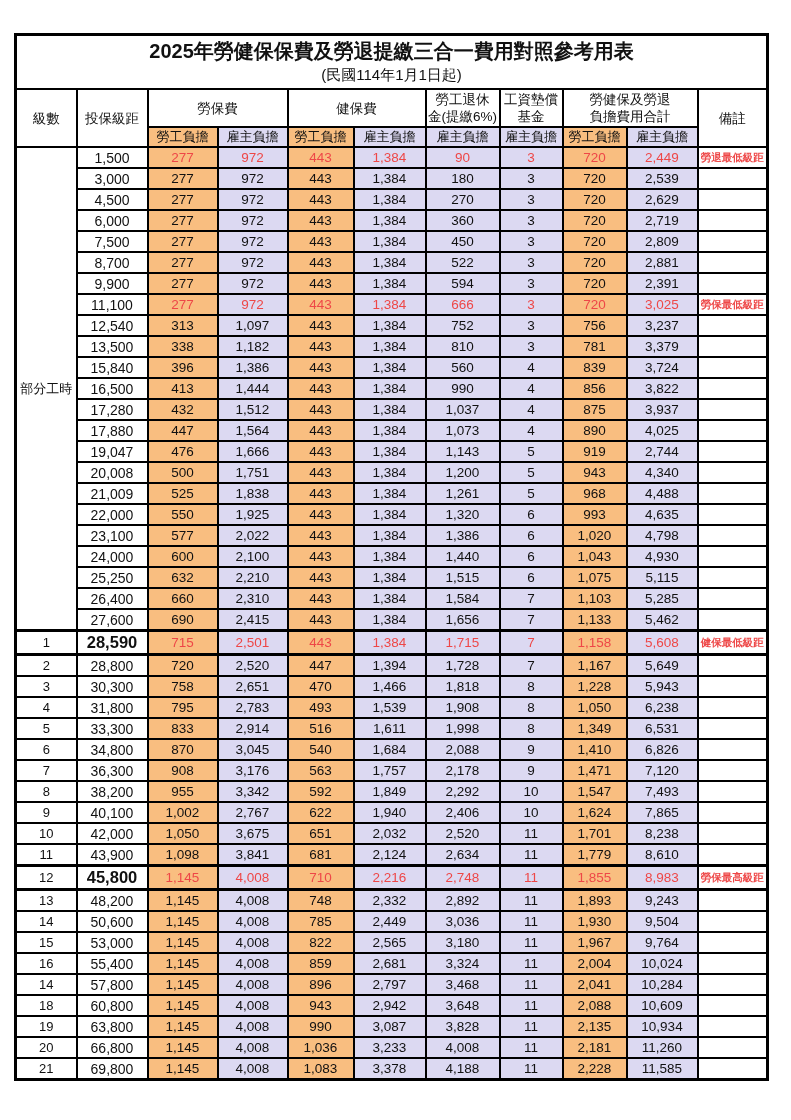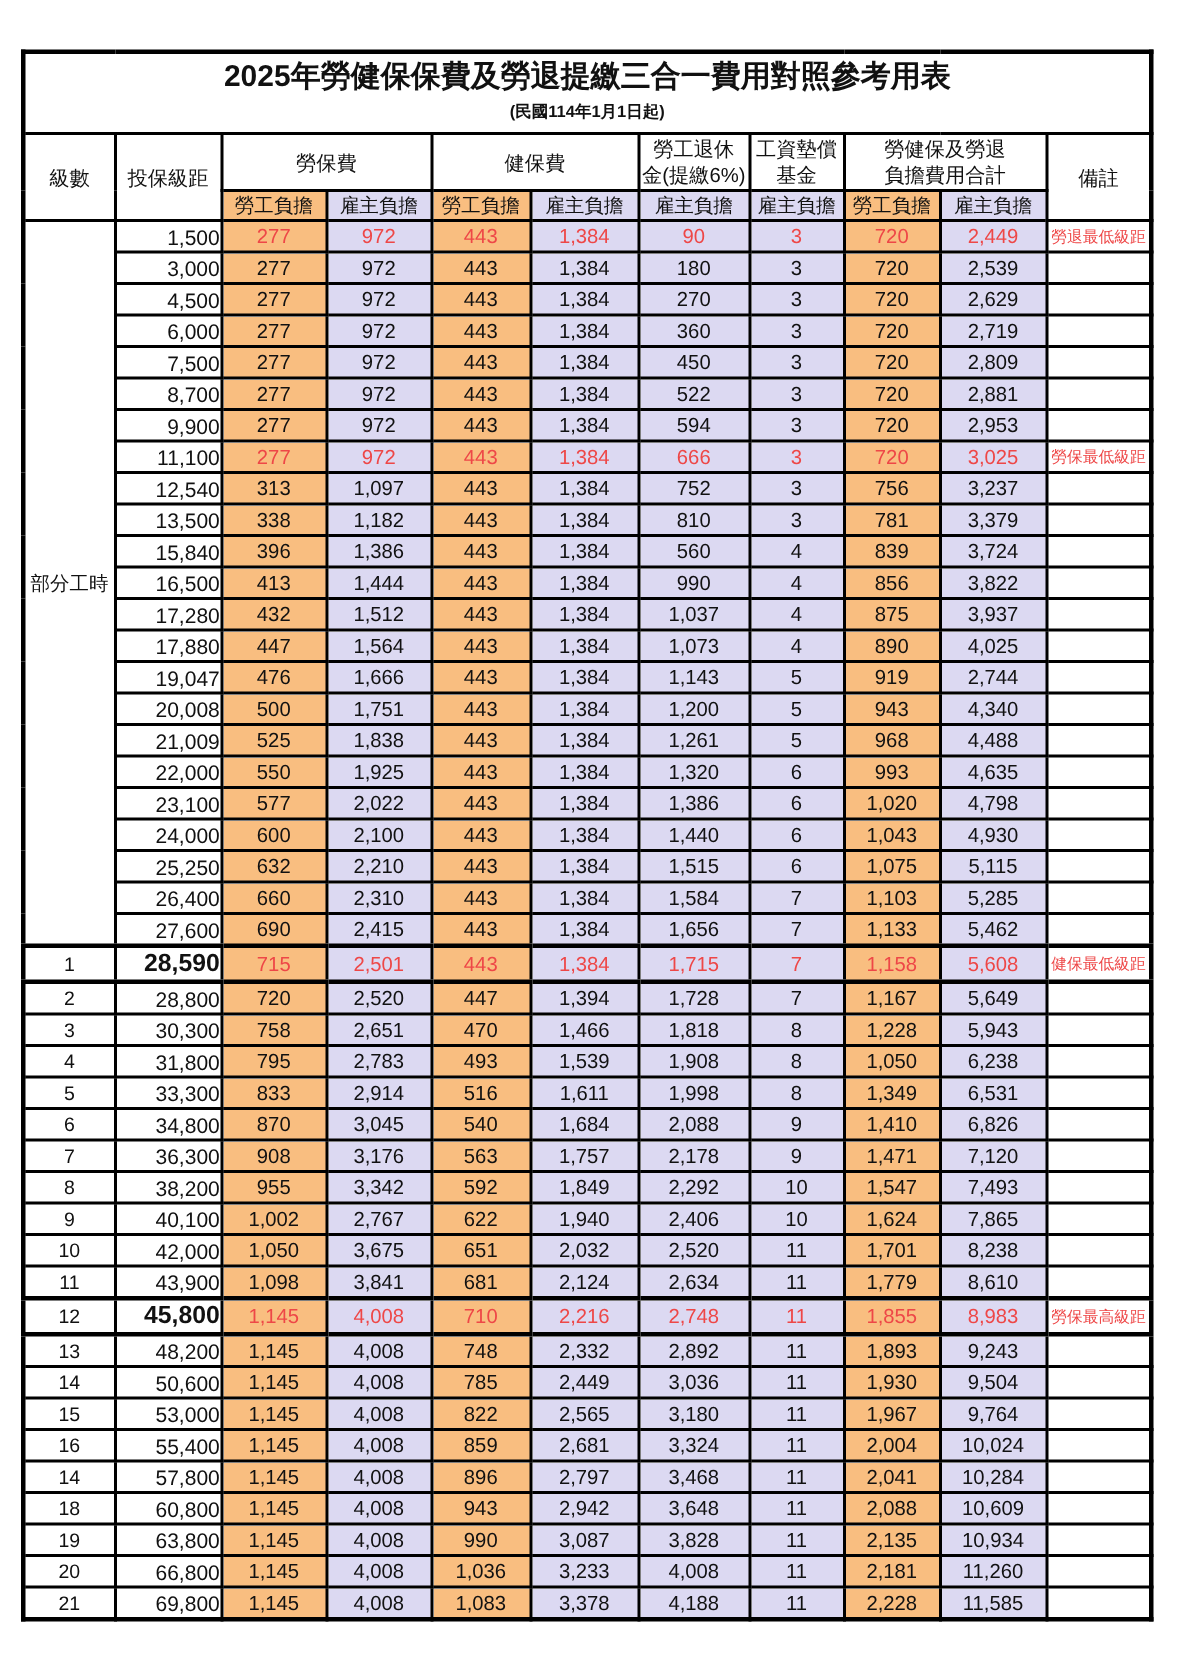--- a/index.html
+++ b/index.html
@@ -13,34 +13,34 @@
     border-collapse:collapse;table-layout:fixed;width:705px;
     border:3px solid #000;
   }
   th,td{
     border:2px solid #000;padding:0;text-align:center;vertical-align:middle;
     overflow:hidden;white-space:nowrap;
   }
   
   .title-cell{height:52px;background:#fff;}
   .title-line{font-size:20px;font-weight:bold;line-height:26px;}
-  .subtitle-line{font-size:11px;font-weight:bold;line-height:22px;}
+  .subtitle-line{font-size:15px;font-weight:normal;line-height:22px;}
   
   .grp{height:36px;font-size:13.5px;font-weight:normal;line-height:17px;background:#fff;}
   .sub{height:17px;font-size:13px;font-weight:normal;background:#fff;}
   th.emp,.sub.emp{background:#F9BE80;margin-left:40px;}
   th.er,.sub.er{background:#DCD9F2;}
   
   tbody td{height:19px;font-size:13.5px;}
   td.emp{background:#F9BE80;}
   td.er{background:#DCD9F2;}
   td.level{font-size:13px;background:#fff;}
   td.pt{font-size:13px;letter-spacing:0;}
-  td.bracket{font-size:14px;background:#fff;text-align:right;}
-  td.remark{font-size:10.5px;font-weight:normal;color:#EE4747;background:#fff;padding:0 1px;}
+  td.bracket{font-size:14px;background:#fff;}
+  td.remark{font-size:10.5px;font-weight:bold;color:#EE4747;background:#fff;padding:0 1px;}
   tr.red td.val{color:#EE4747;}
   tr.major td{border-top:3px solid #000;border-bottom:3px solid #000;height:21px;}
   tr.major td.bracket{font-weight:bold;font-size:16.5px;}
 </style>
 </head>
 <body>
 
 <div class="sheet">
   <table>
     <colgroup>
@@ -169,21 +169,21 @@
         </tr>
         <tr>
           <td class="bracket">9,900</td>
           <td class="emp val">277</td>
           <td class="er val">972</td>
           <td class="emp val">443</td>
           <td class="er val">1,384</td>
           <td class="er val">594</td>
           <td class="er val">3</td>
           <td class="emp val">720</td>
-          <td class="er val">2,953</td>
+          <td class="er val">2,391</td>
           <td class="remark"></td>
         </tr>
         <tr class="red">
           <td class="bracket">11,100</td>
           <td class="emp val">277</td>
           <td class="er val">972</td>
           <td class="emp val">443</td>
           <td class="er val">1,384</td>
           <td class="er val">666</td>
           <td class="er val">3</td>

